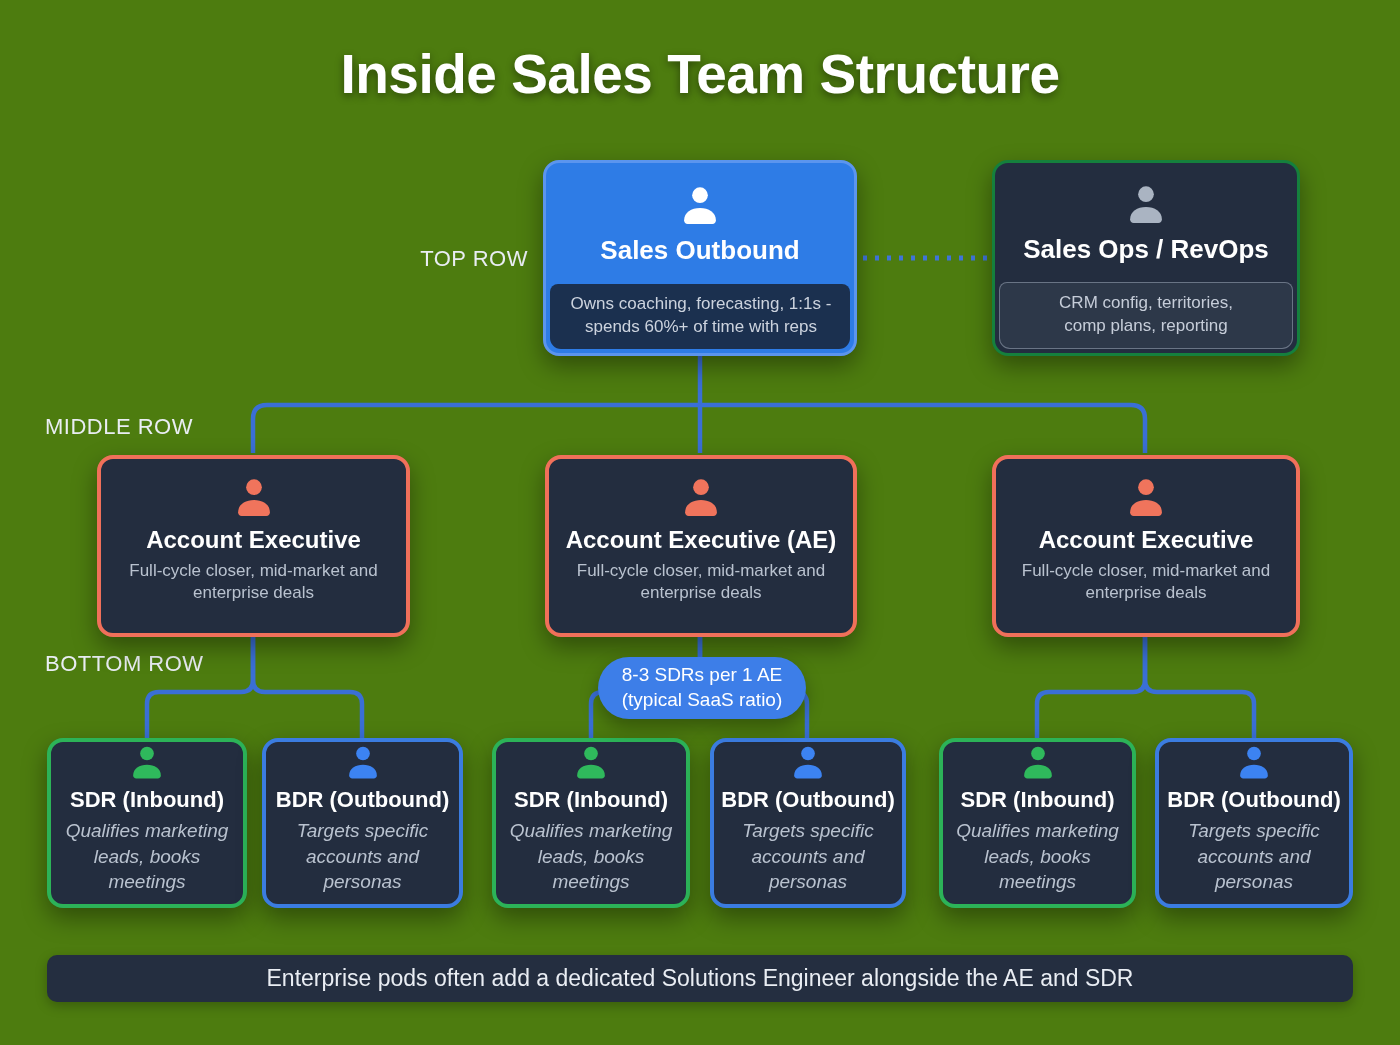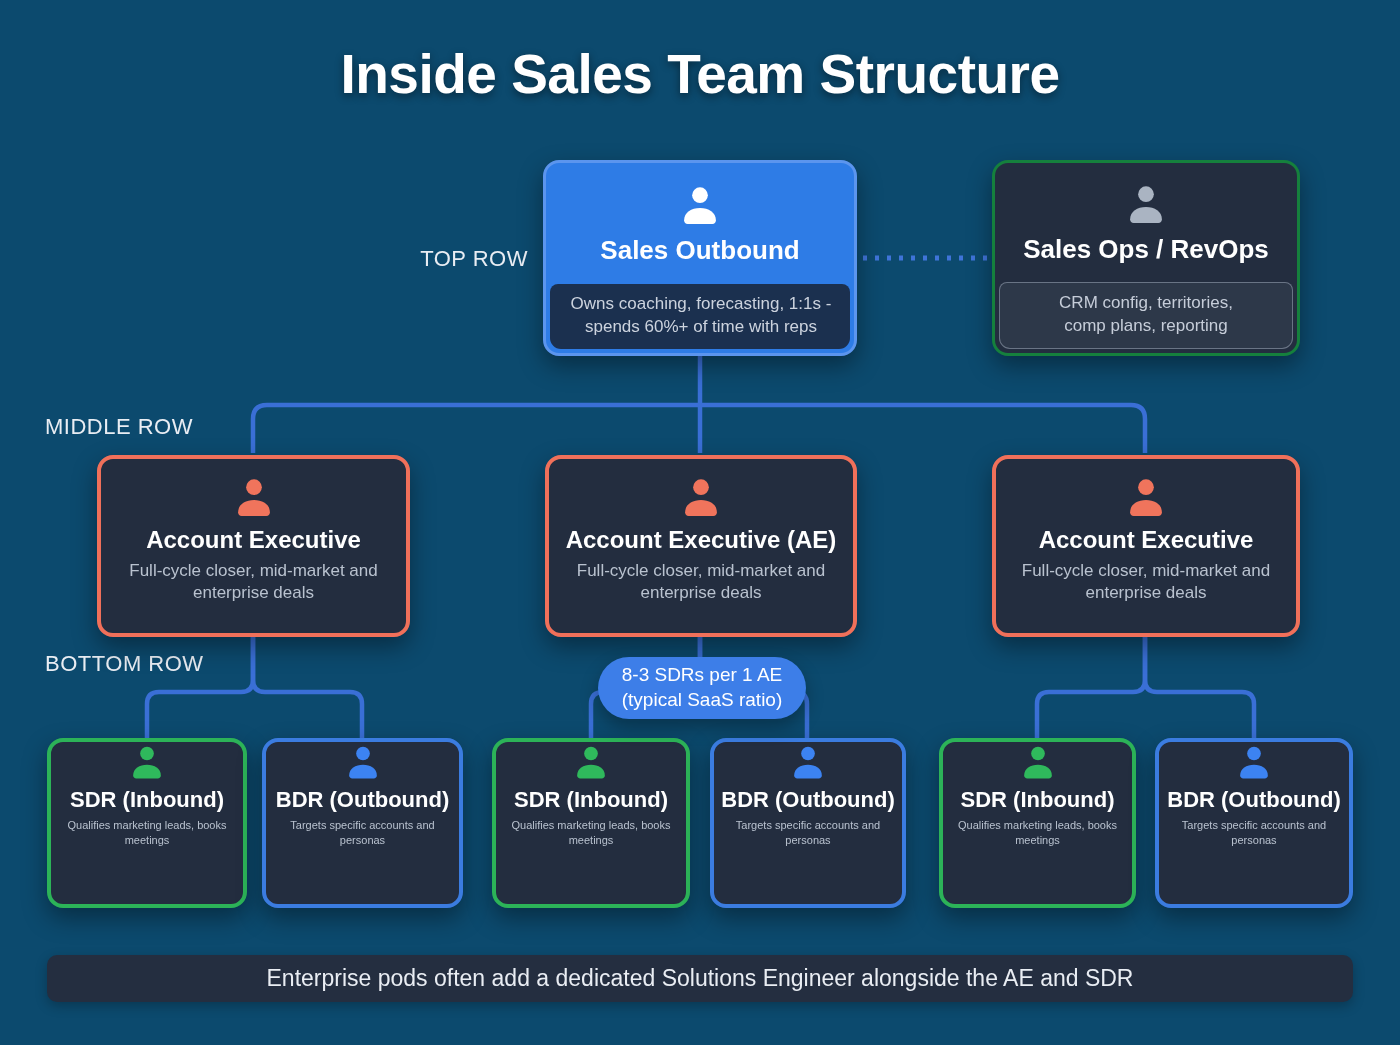--- a/index.html
+++ b/index.html
@@ -1,19 +1,19 @@
 <!DOCTYPE html>
 <html><head>
 <meta charset="utf-8">
 <style>
   * { box-sizing: border-box; }
   body { margin:0; background:#171e30; }
   .canvas {
     position:relative; width:1400px; height:1045px;
-    background:#0c4a6e; font-family:"Liberation Sans", sans-serif;
+    background:#4d7c0f; font-family:"Liberation Sans", sans-serif;
     overflow:hidden;
   }
   .title {
     position:absolute; top:42px; left:0; width:100%; text-align:center;
     color:#ffffff; font-size:55px; font-weight:800; letter-spacing:-0.5px;
     z-index:2; text-shadow:0 3px 8px rgba(0,0,0,.45);
   }
   svg.connectors { position:absolute; left:0; top:0; z-index:1; }
 
   .card {
@@ -45,21 +45,21 @@
   .ae-title { font-size:24px; font-weight:700; color:#ffffff; white-space:nowrap; }
   .ae-sub { font-size:17px; color:#b9c2cf; line-height:1.32; max-width:252px; }
   .ae1 { left:97px;  width:313px; }
   .ae2 { left:545px; width:312px; }
   .ae3 { left:992px; width:308px; }
 
   
   .leaf { top:738px; height:170px; padding-top:0; gap:5px; justify-content:flex-start; }
   .leaf .icon svg { width:40px; height:40px; }
   .leaf-title { font-size:22px; font-weight:700; color:#ffffff; white-space:nowrap; }
-  .leaf-sub { font-size:11px; color:#b9c2cf; line-height:1.35; max-width:178px; }
+  .leaf-sub { font-size:19px; color:#b9c2cf; line-height:1.35; max-width:178px;font-style:italic; }
   .sdr { border:4px solid #2cb358; } .sdr .icon { color:#2fb95c; }
   .bdr { border:4px solid #3b7ce0; } .bdr .icon { color:#3c83f2; }
   .b1{left:47px;width:200px;}  .b2{left:262px;width:201px;}
   .b3{left:492px;width:198px;} .b4{left:710px;width:196px;}
   .b5{left:939px;width:197px;} .b6{left:1155px;width:198px;}
 
   .pill {
     position:absolute; left:598px; top:657px; width:208px; min-height:62px;
     background:#3d7ee8; border-radius:31px; z-index:3;
     display:flex; flex-direction:column; align-items:center; justify-content:center;

